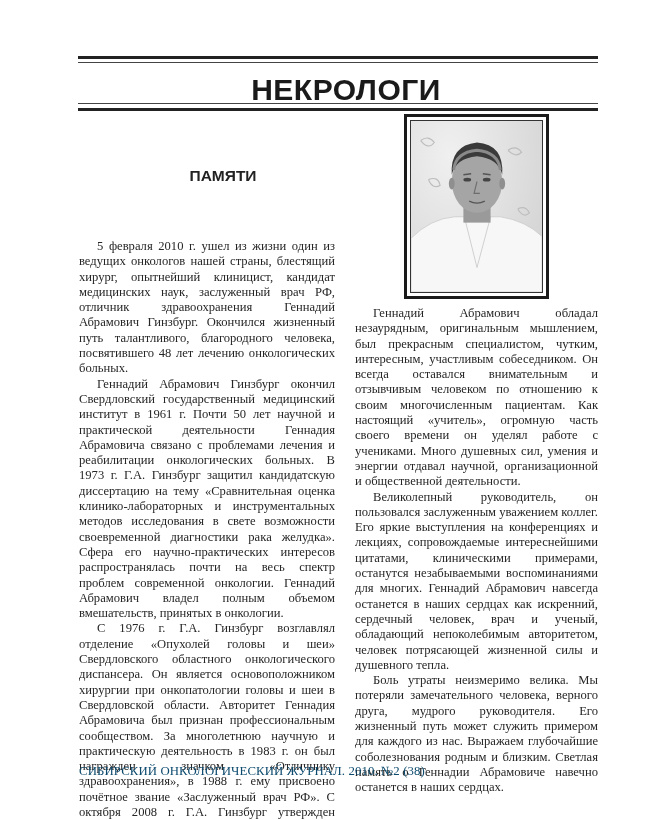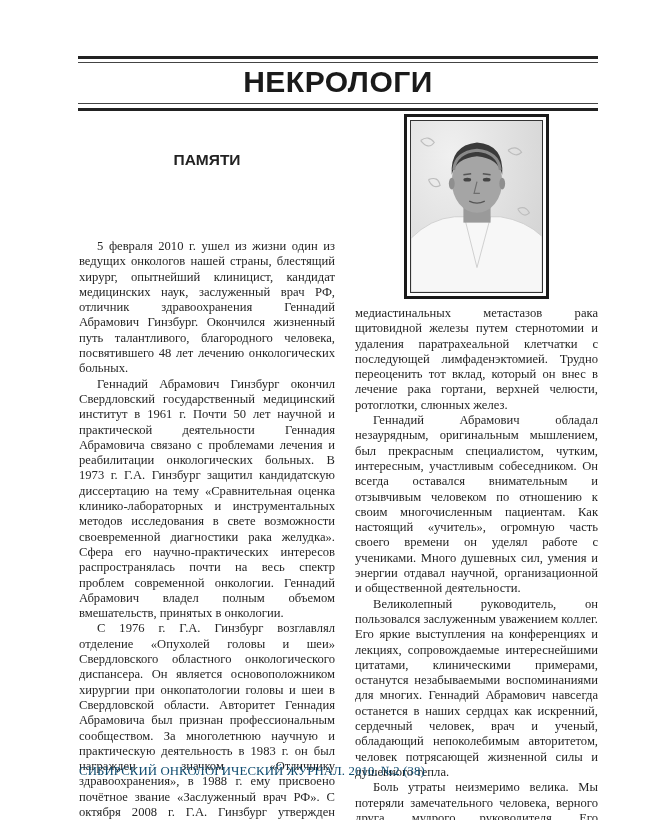--- a/index.html
+++ b/index.html
@@ -3,24 +3,24 @@
   <meta charset="utf-8">
   <style>
     html, body { margin: 0; padding: 0; background: #ffffff; }
     body { width: 646px; height: 820px; position: relative; overflow: hidden;
            font-family: "Liberation Serif", serif; color: #222; }
     .rule { position: absolute; left: 78px; width: 520px; background: #222; }
     .rule.thick { height: 3px; }
     .rule.thin { height: 1px; background: #444; }
     #section-title { position: absolute; left: 78px; width: 520px; top: 62px; text-align: center;
       font-family: "Liberation Sans", sans-serif; font-weight: bold; font-size: 30px;
-      letter-spacing: 0.5px; color: #1a1a1a; margin: 0; line-height: 40px; }
+      letter-spacing: 0.5px; color: #1a1a1a; margin: 8px; line-height: 40px; }
     #article-title { position: absolute; left: 79px; width: 256px; top: 150px; text-align: center;
       font-family: "Liberation Sans", sans-serif; font-weight: bold; font-size: 15.5px;
-      line-height: 20px; color: #222; margin: 0; }
+      line-height: 20px; color: #222; margin: 16px; }
     #article-title span { display: block; }
     .photo { position: absolute; left: 404px; top: 114px; width: 145px; height: 185px;
       box-sizing: border-box; border: 3px solid #1a1a1a; background: #fff; }
     .photo .inner { position: absolute; left: 3px; top: 3px; right: 3px; bottom: 3px;
       border: 1px solid #333; overflow: hidden;
       background: radial-gradient(ellipse at 30% 20%, #f0f0f0 0%, #dcdcdc 60%, #cfcfcf 100%); }
     .photo svg { position: absolute; left: 0; top: 0; width: 100%; height: 100%; }
     .col { position: absolute; font-size: 12.6px; line-height: 15.3px; text-align: justify; color: #262626; }
     .col p { margin: 0; text-indent: 18px; }
     #col-left { left: 79px; width: 256px; top: 239px; }
@@ -62,20 +62,19 @@
 </div>
 
 <div class="col" id="col-left">
   <p>5 февраля 2010 г. ушел из жизни один из ведущих онкологов нашей страны, блестящий хирург, опытнейший клиницист, кандидат медицинских наук, заслуженный врач РФ, отличник здравоохранения Геннадий Абрамович Гинзбург. Окончился жизненный путь талантливого, благородного человека, посвятившего 48 лет лечению онкологических больных.</p>
   <p>Геннадий Абрамович Гинзбург окончил Свердловский государственный медицинский институт в 1961 г. Почти 50 лет научной и практической деятельности Геннадия Абрамовича связано с проблемами лечения и реабилитации онкологических больных. В 1973 г. Г.А. Гинзбург защитил кандидатскую диссертацию на тему «Сравнительная оценка клинико-лабораторных и инструментальных методов исследования в свете возможности своевременной диагностики рака желудка». Сфера его научно-практических интересов распространялась почти на весь спектр проблем современной онкологии. Геннадий Абрамович владел полным объемом вмешательств, принятых в онкологии.</p>
   <p>С 1976 г. Г.А. Гинзбург возглавлял отделение «Опухолей головы и шеи» Свердловского областного онкологического диспансера. Он является основоположником хирургии при онкопатологии головы и шеи в Свердловской области. Авторитет Геннадия Абрамовича был признан профессиональным сообществом. За многолетнюю научную и практическую деятельность в 1983 г. он был награжден значком «Отличнику здравоохранения», в 1988 г. ему присвоено почётное звание «Заслуженный врач РФ». С октября 2008 г. Г.А. Гинзбург утвержден членом Проблемной комиссии по изучению опухолей головы и шеи при МЗ СР РФ.</p>
 
 </div>
 
 <div class="col" id="col-right">
-  <p style="text-indent:0;">медиастинальных метастазов рака щитовидной железы путем стернотомии и удаления паратрахеальной клетчатки с последующей лимфаденэктомией. Трудно переоценить тот вклад, который он внес в лечение рака гортани, верхней челюсти, ротоглотки, слюнных желез.</p>
   <p>Геннадий Абрамович обладал незаурядным, оригинальным мышлением, был прекрасным специалистом, чутким, интересным, участливым собеседником. Он всегда оставался внимательным и отзывчивым человеком по отношению к своим многочисленным пациентам. Как настоящий «учитель», огромную часть своего времени он уделял работе с учениками. Много душевных сил, умения и энергии отдавал научной, организационной и общественной деятельности.</p>
   <p>Великолепный руководитель, он пользовался заслуженным уважением коллег. Его яркие выступления на конференциях и лекциях, сопровождаемые интереснейшими цитатами, клиническими примерами, останутся незабываемыми воспоминаниями для многих. Геннадий Абрамович навсегда останется в наших сердцах как искренний, сердечный человек, врач и ученый, обладающий непоколебимым авторитетом, человек потрясающей жизненной силы и душевного тепла.</p>
   <p>Боль утраты неизмеримо велика. Мы потеряли замечательного человека, верного друга, мудрого руководителя. Его жизненный путь может служить примером для каждого из нас. Выражаем глубочайшие соболезнования родным и близким. Светлая память о Геннадии Абрамовиче навечно останется в наших сердцах.</p>
 
 </div>
 
 <div id="footer">СИБИРСКИЙ ОНКОЛОГИЧЕСКИЙ ЖУРНАЛ. 2010. №2 (38)</div>
 
 </body></html>

